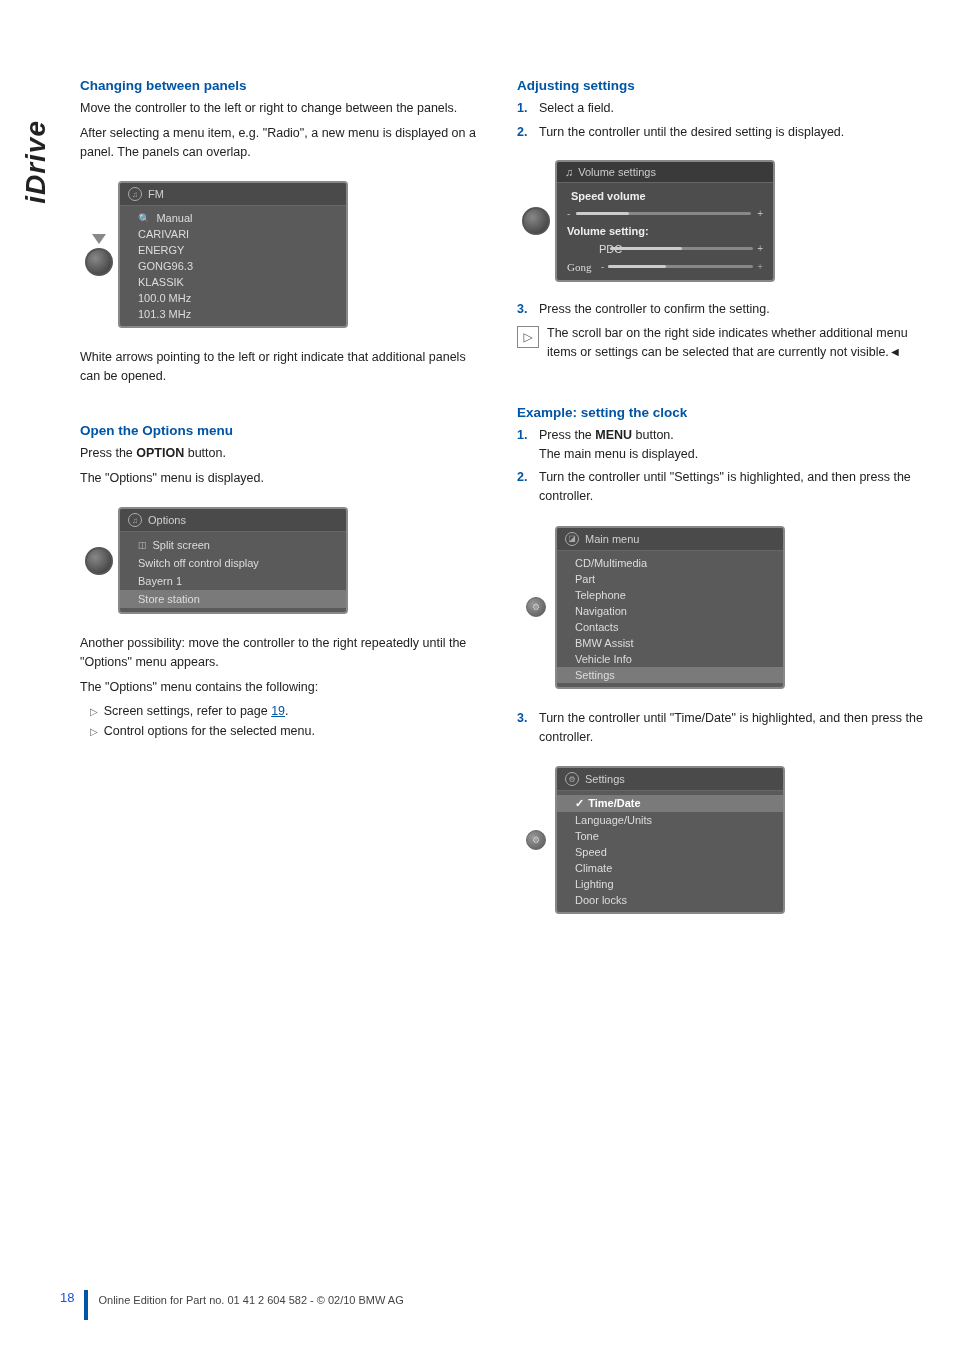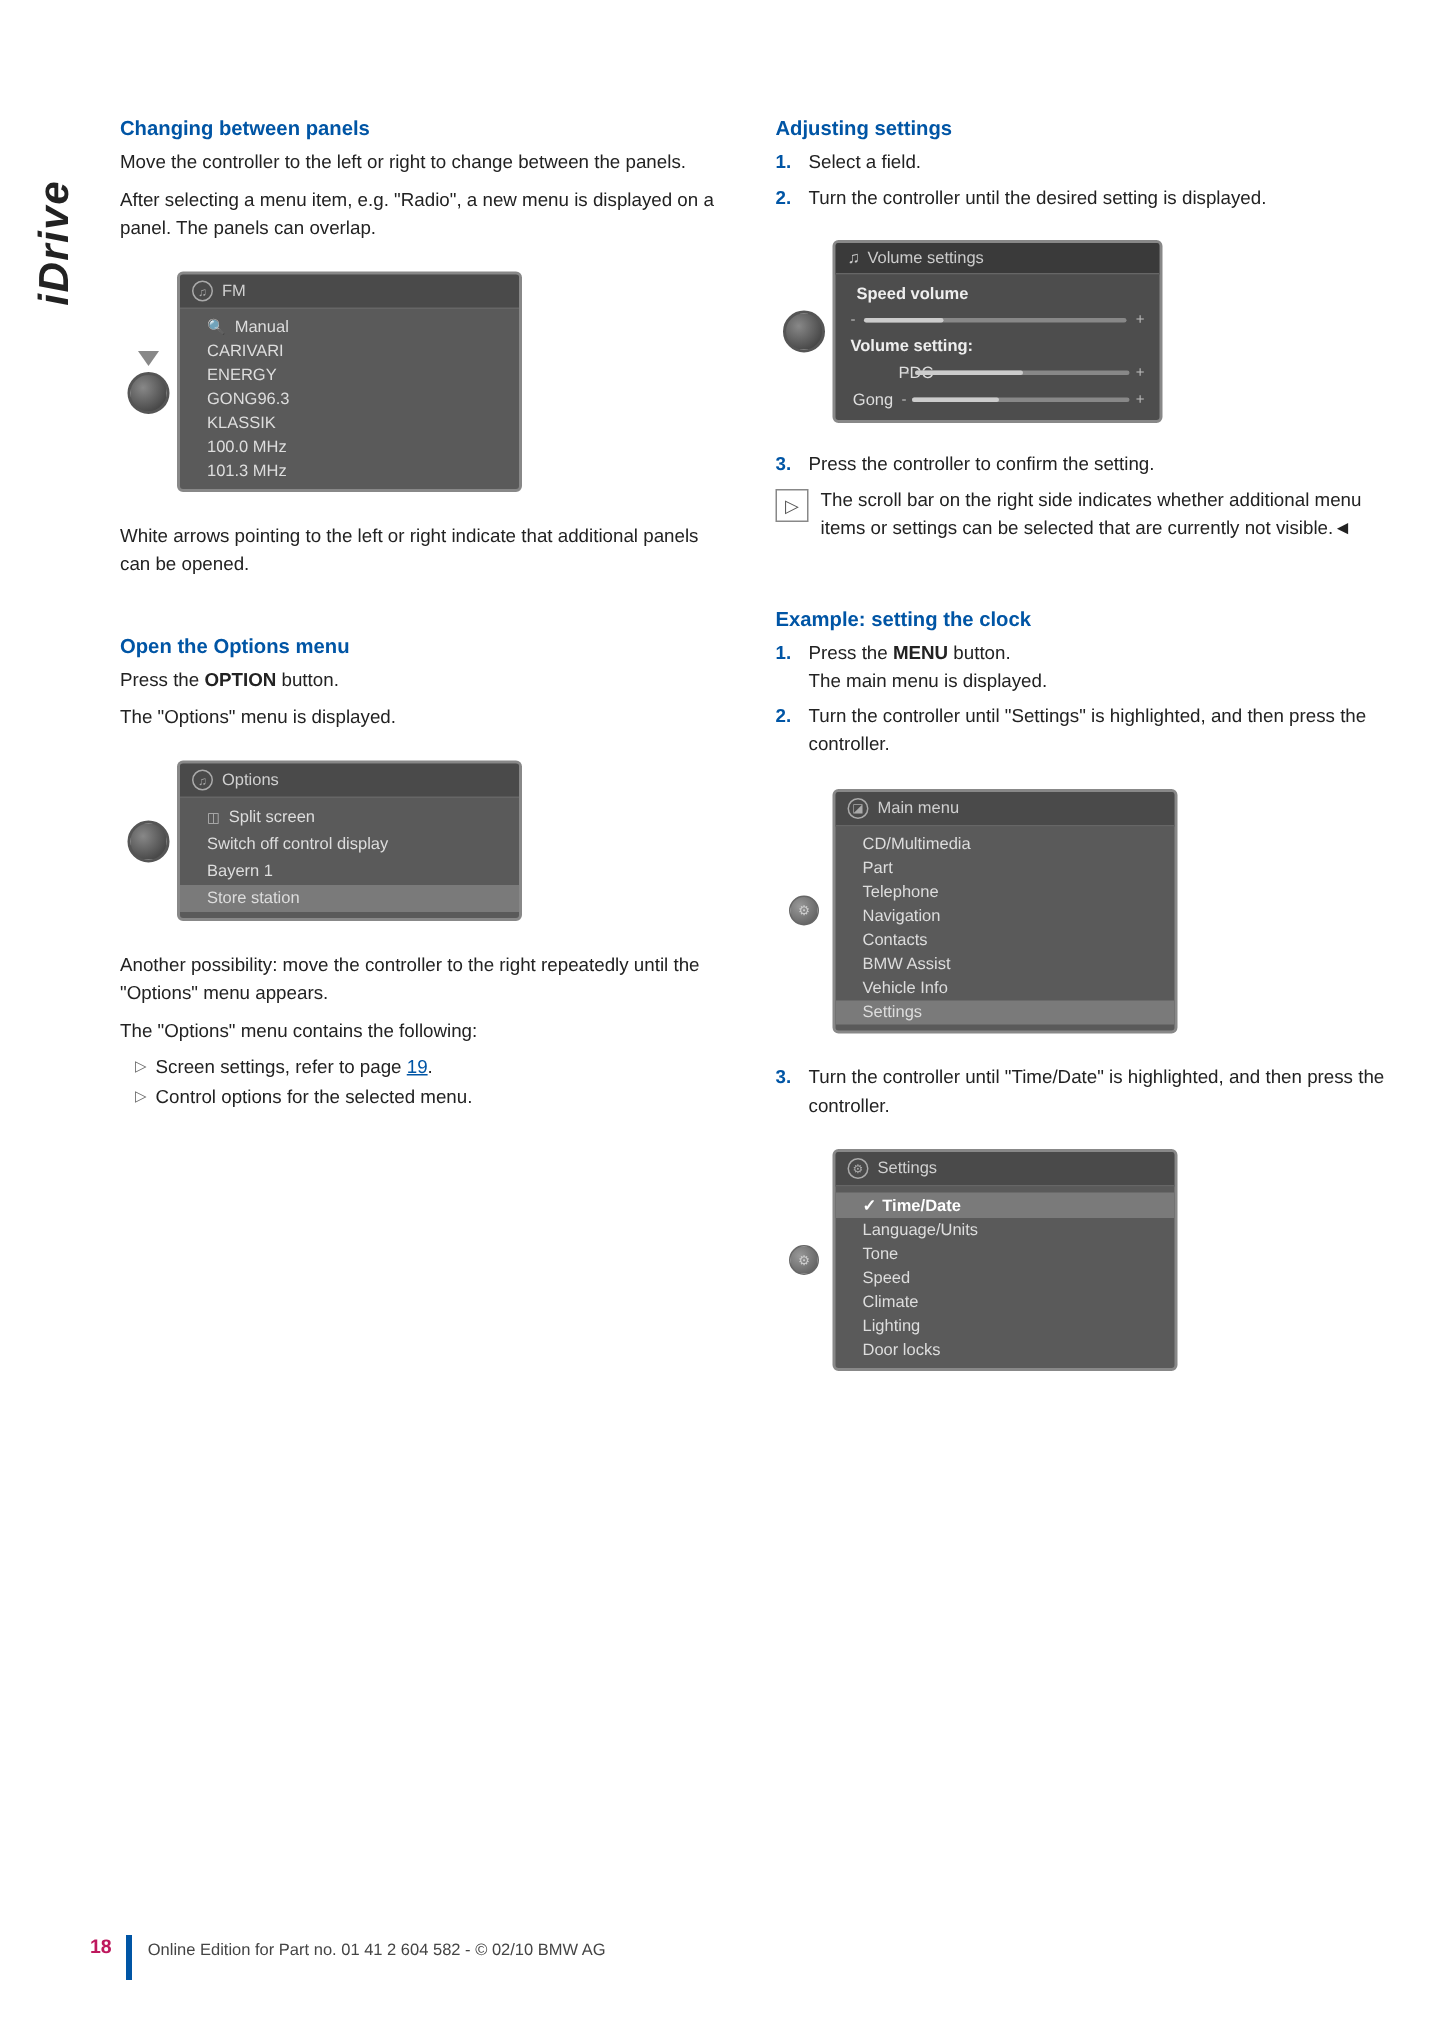--- a/index.html
+++ b/index.html
@@ -188,21 +188,20 @@
       font-size: 11px;
       padding: 4px 8px;
       display: flex;
       align-items: center;
       gap: 5px;
       border-bottom: 1px solid #666;
     }
 
     .volume-body {
       padding: 4px 0;
-      text-align: center;
     }
 
     .volume-row {
       display: flex;
       align-items: center;
       padding: 3px 10px;
       font-size: 11px;
       color: #ddd;
       gap: 6px;
     }
@@ -272,22 +271,22 @@
       bottom: 30px;
       left: 60px;
       right: 30px;
       display: flex;
       align-items: flex-start;
       gap: 0;
     }
 
     .page-number {
       font-size: 13px;
-      font-weight: bold;
-      color: #be185d;
+      font-weight: normal;
+      color: #1d4ed8;
       margin-right: 10px;
     }
 
     .footer-line {
       width: 4px;
       background: #0055a5;
       height: 30px;
       margin-right: 10px;
     }
 
@@ -498,21 +497,21 @@
             <div class="volume-row" style="display:flex;align-items:center;gap:4px;">
               <span style="width:30px;font-size:11px;padding-left:32px;">PDC</span>
               <span class="slider-minus">-</span>
               <div class="slider-bar">
                 <div class="slider-track">
                   <div class="slider-fill" style="width:50%"></div>
                 </div>
               </div>
               <span class="slider-plus">+</span>
             </div>
-            <div class="volume-row" style="display:flex;align-items:center;gap:4px;">
+            <div class="volume-row" style="display:flex;align-items:center;gap:4px;font-family:Liberation Serif, serif;">
               <span style="width:30px;font-size:11px;">Gong</span>
               <span class="slider-minus">-</span>
               <div class="slider-bar">
                 <div class="slider-track">
                   <div class="slider-fill" style="width:40%"></div>
                 </div>
               </div>
               <span class="slider-plus">+</span>
             </div>
           </div>

